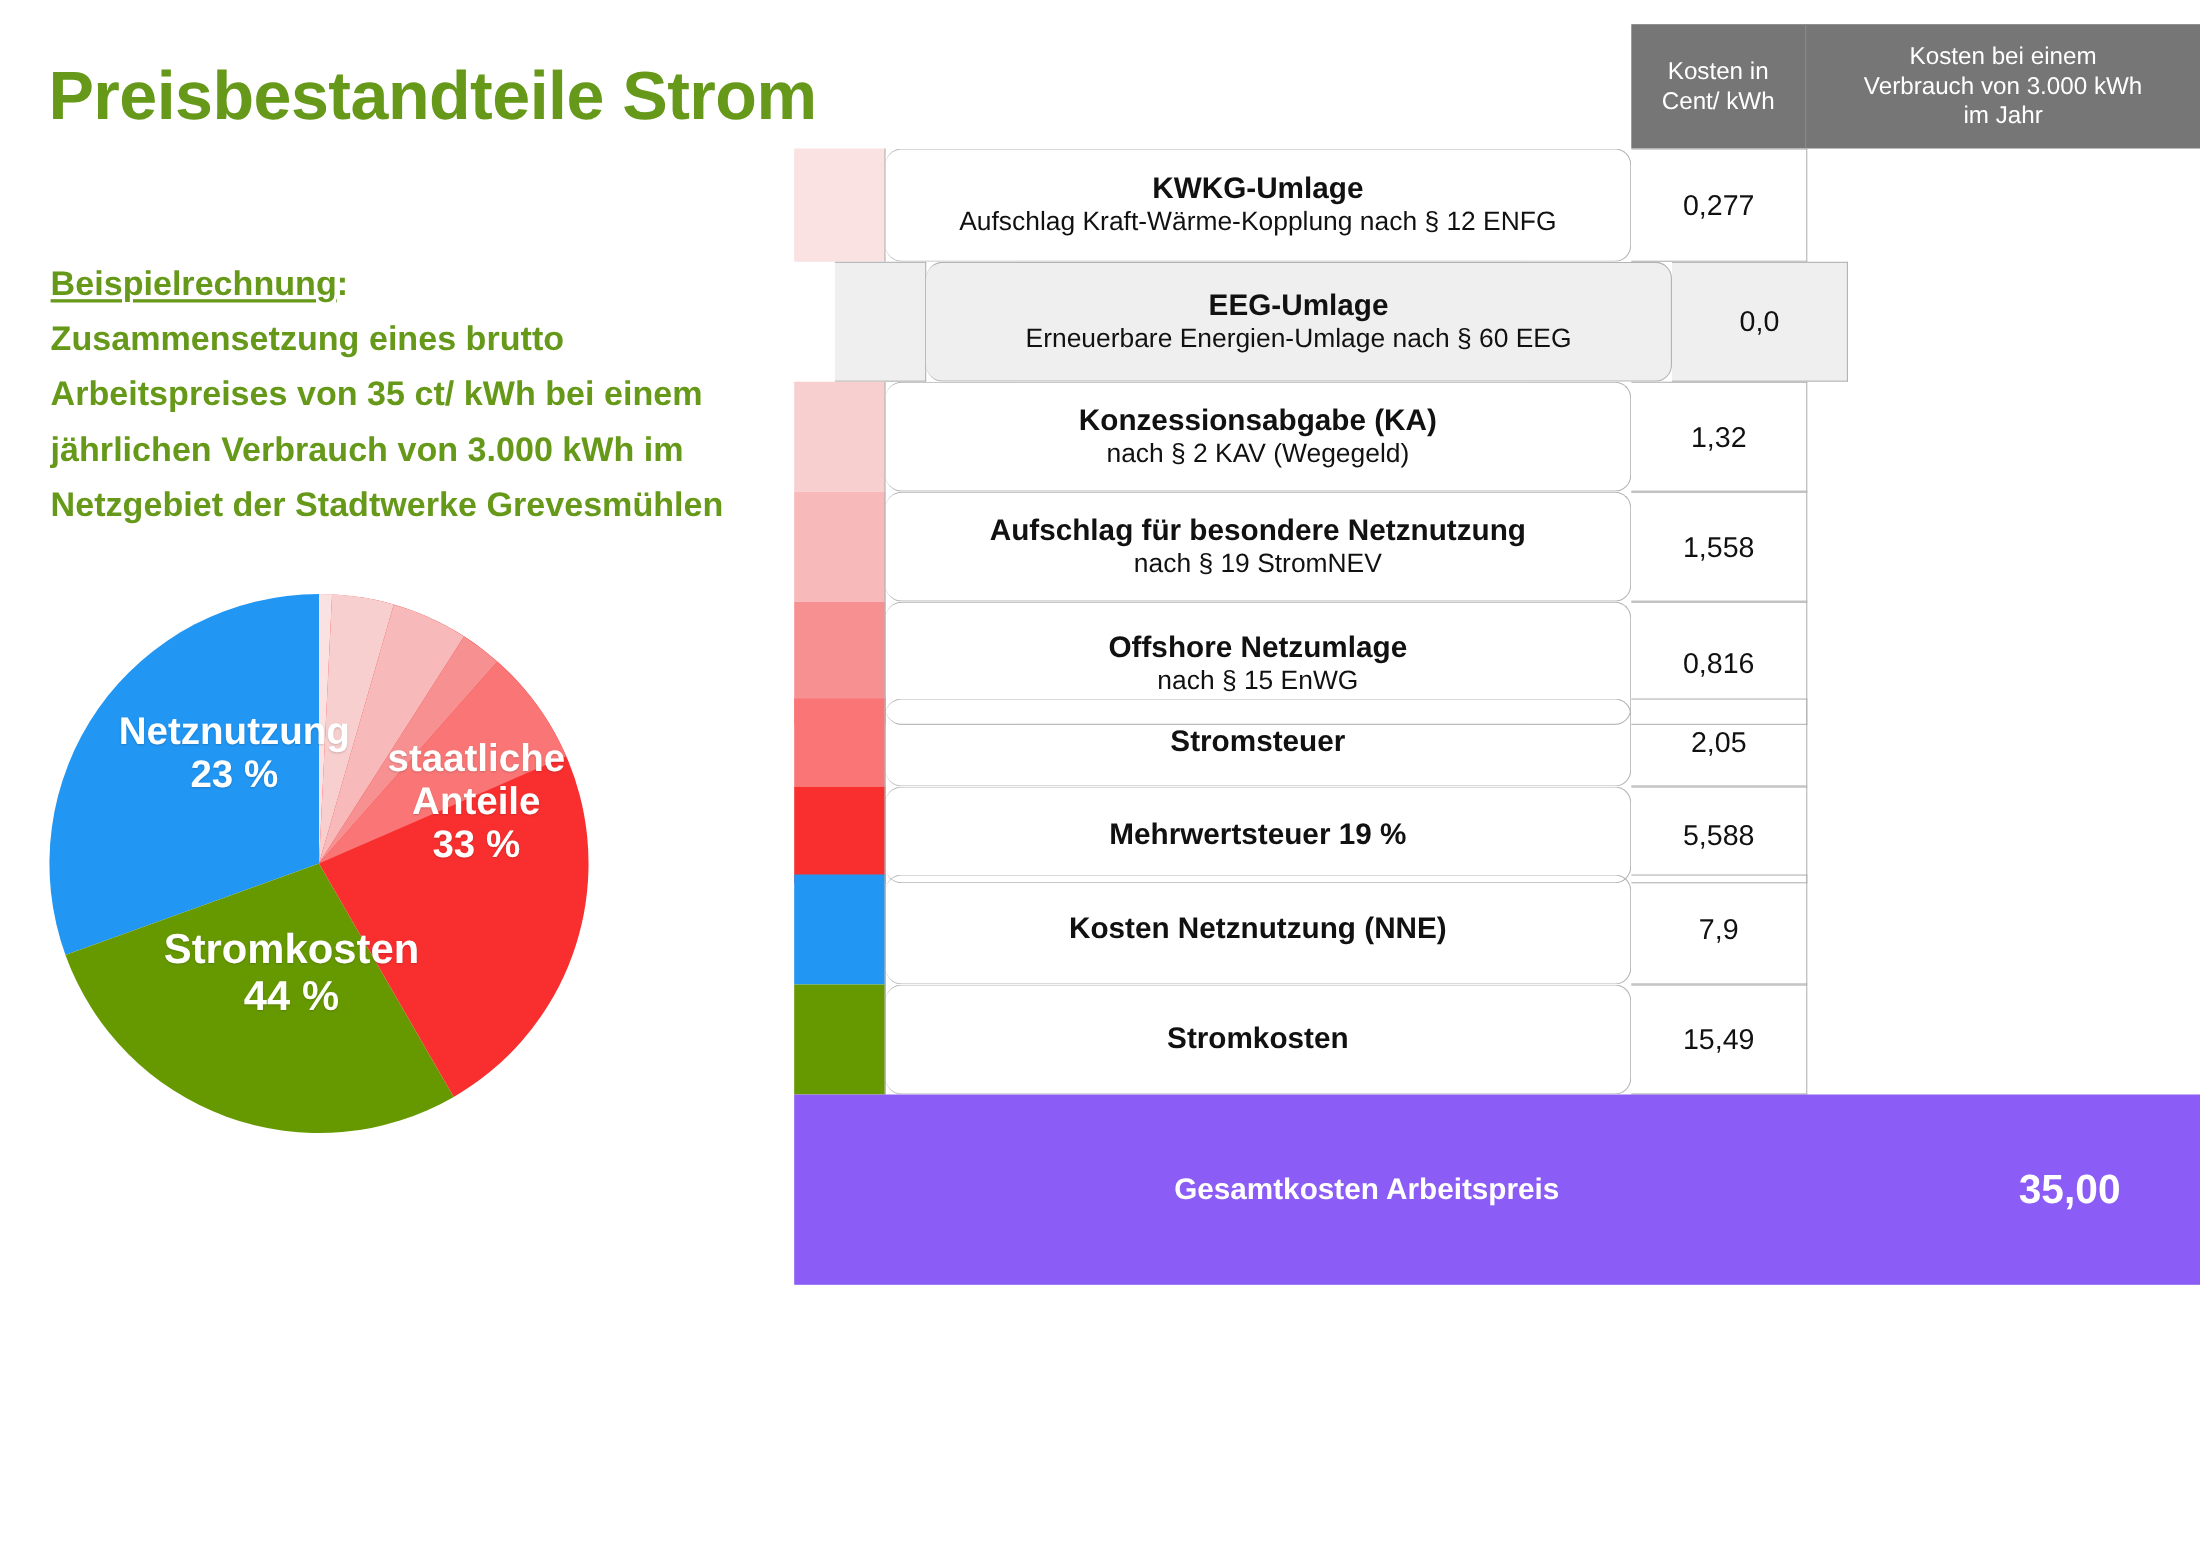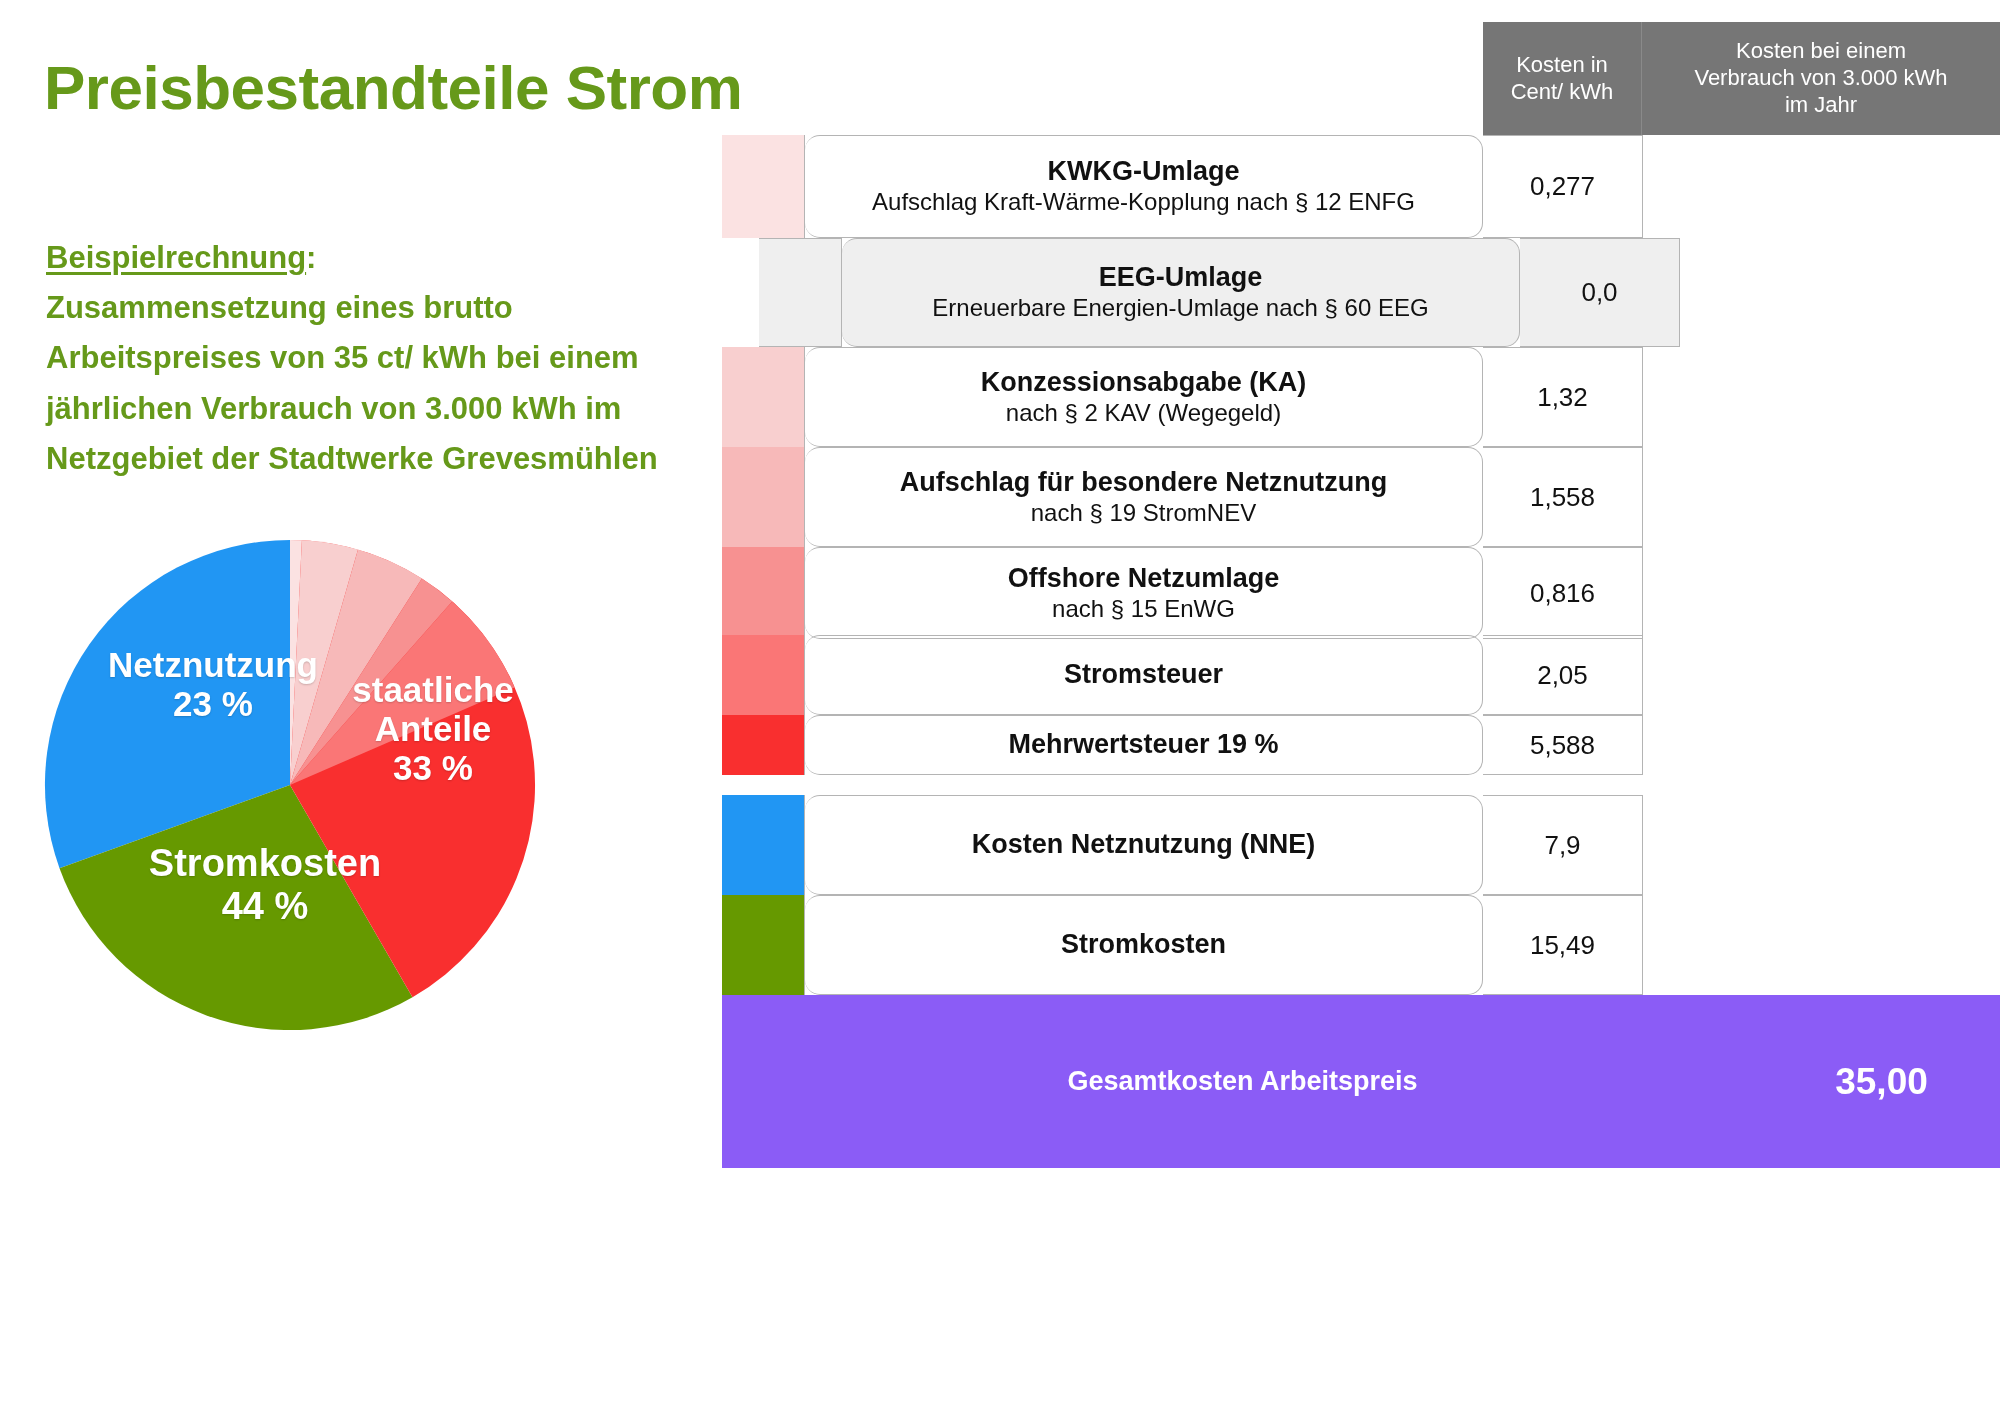--- a/index.html
+++ b/index.html
@@ -238,36 +238,36 @@
         <div class="value-cell">1,32</div>
       </div>
       <div class="row" style="top: 312px; height: 100px;">
         <div class="swatch" style="background: rgb(247, 185, 185);"></div>
         <div class="label-cell">
           <div class="label-main">Aufschlag für besondere Netznutzung</div>
           <div class="label-sub">nach § 19 StromNEV</div>
         </div>
         <div class="value-cell">1,558</div>
       </div>
-      <div class="row" style="top: 412px; height: 92px;">
+      <div class="row" style="top: 412px; height: 112px;">
         <div class="swatch" style="background: rgb(247, 145, 145);"></div>
         <div class="label-cell">
           <div class="label-main">Offshore Netzumlage</div>
           <div class="label-sub">nach § 15 EnWG</div>
         </div>
         <div class="value-cell">0,816</div>
       </div>
       <div class="row" style="top: 500px; height: 80px;">
         <div class="swatch" style="background: rgb(250, 118, 118);"></div>
         <div class="label-cell">
           <div class="label-main">Stromsteuer</div>
         </div>
         <div class="value-cell">2,05</div>
       </div>
-      <div class="row" style="top: 580px; height: 60px;">
+      <div class="row" style="top: 580px; height: 88px;">
         <div class="swatch" style="background: rgb(249, 47, 47);"></div>
         <div class="label-cell">
           <div class="label-main">Mehrwertsteuer 19 %</div>
         </div>
         <div class="value-cell">5,588</div>
       </div>
       <div class="row" style="top: 660px; height: 100px;">
         <div class="swatch" style="background: rgb(33, 150, 243);"></div>
         <div class="label-cell">
           <div class="label-main">Kosten Netznutzung (NNE)</div>

